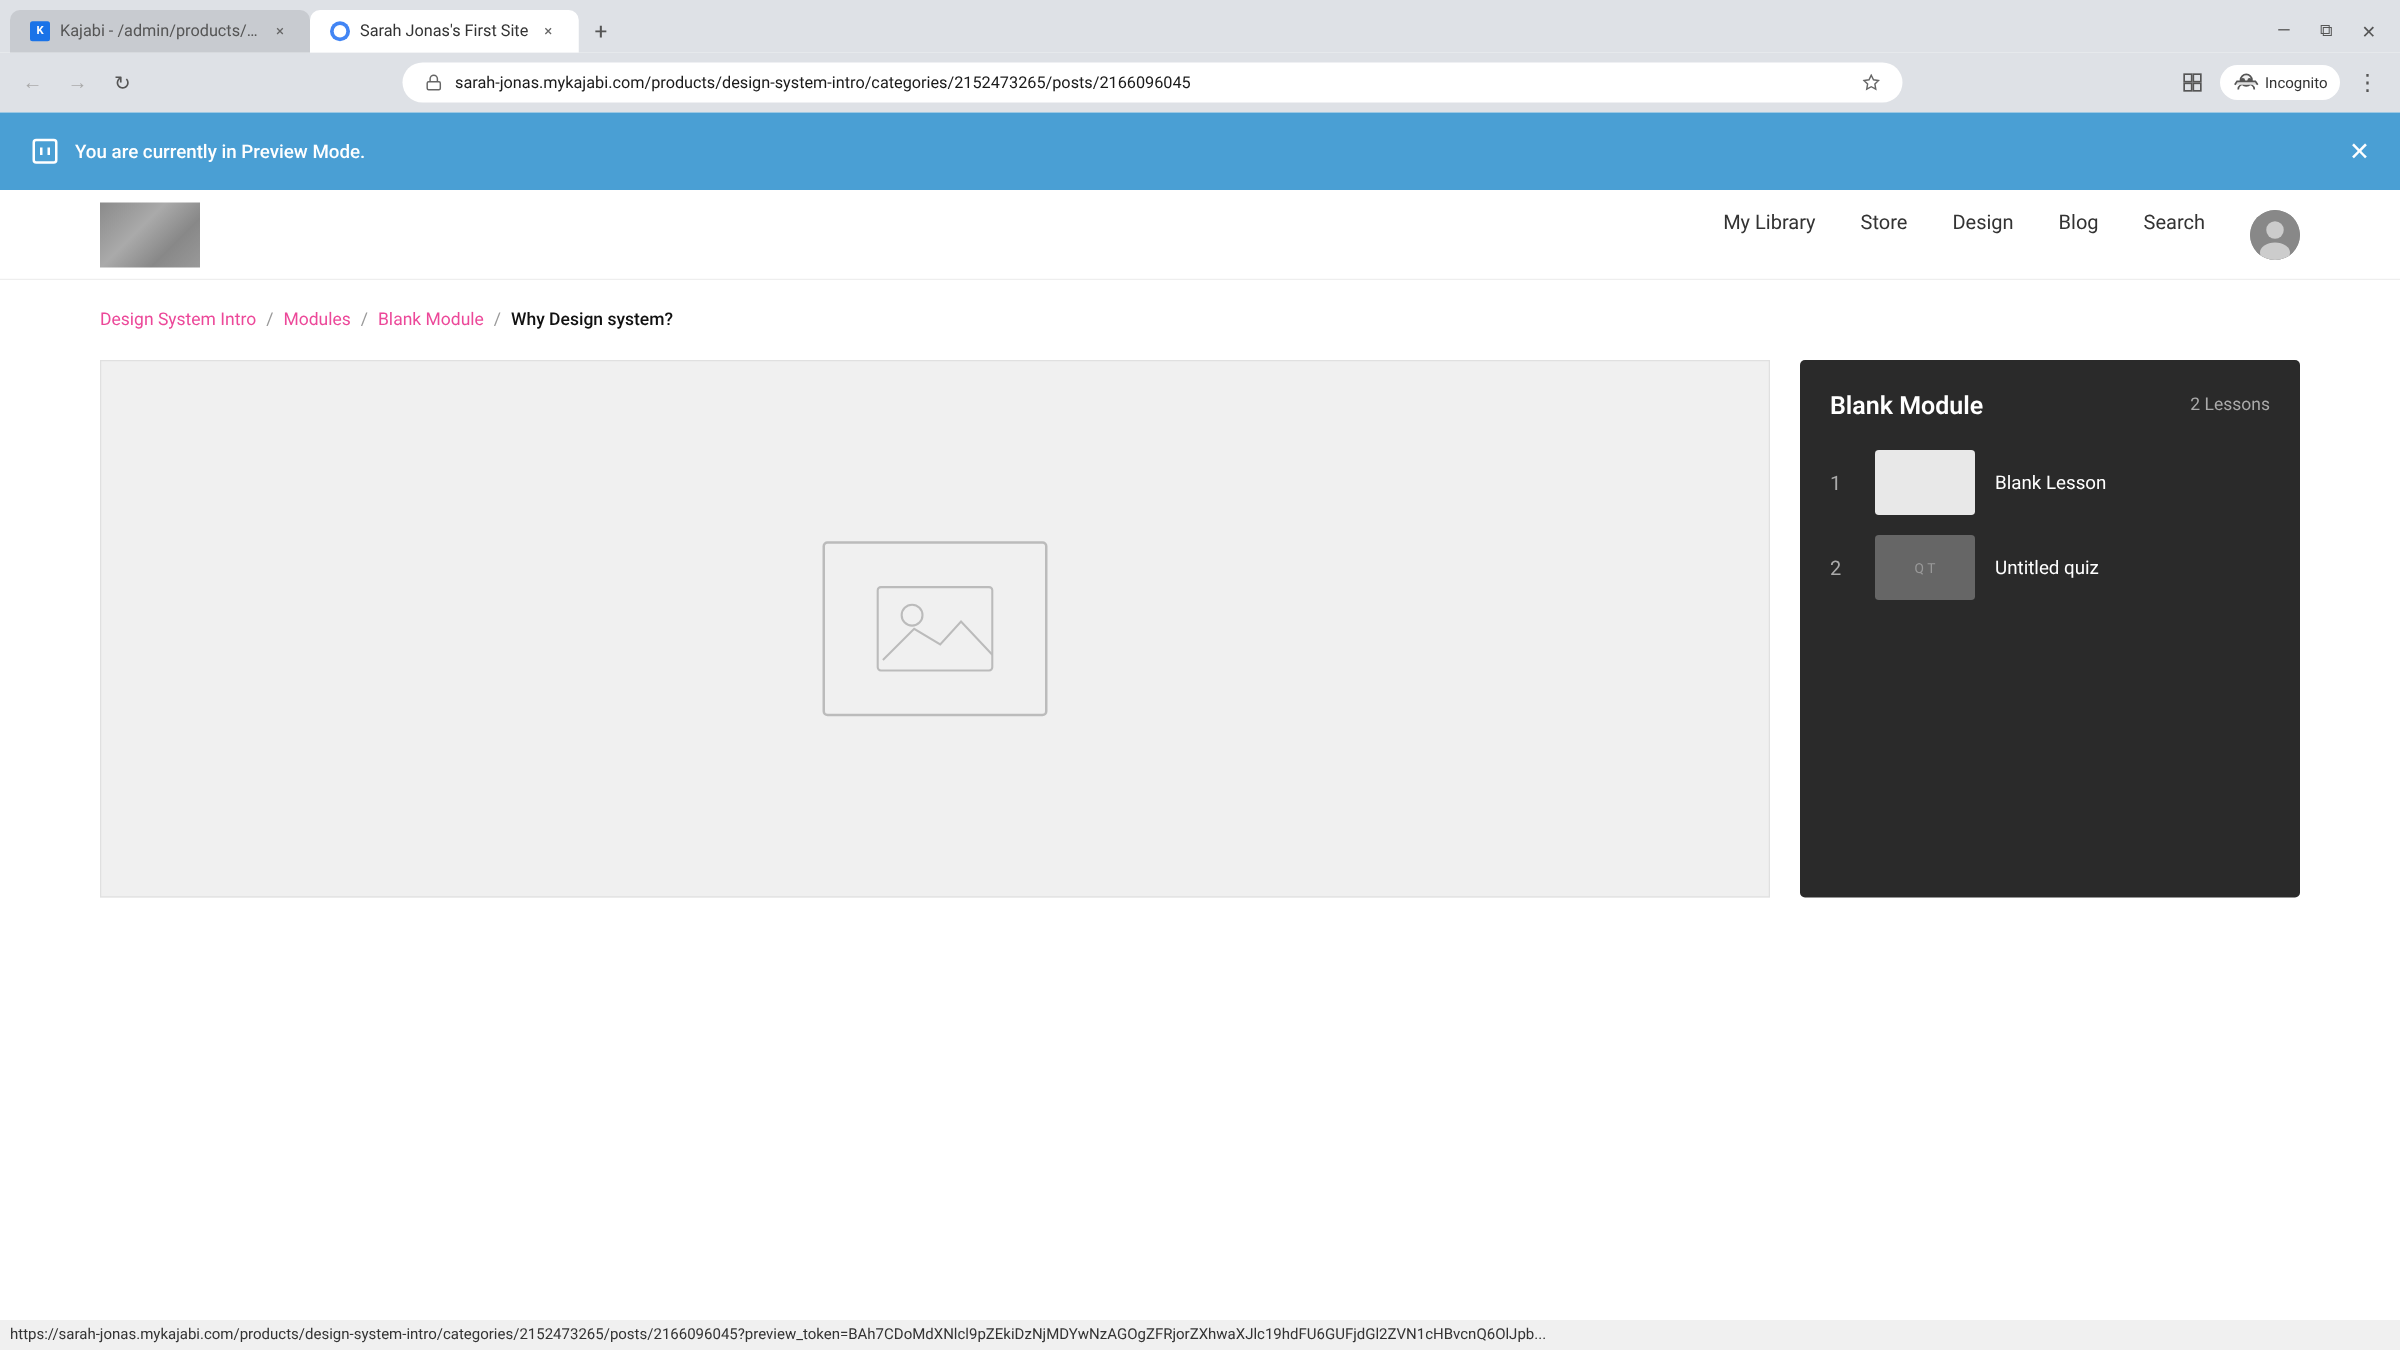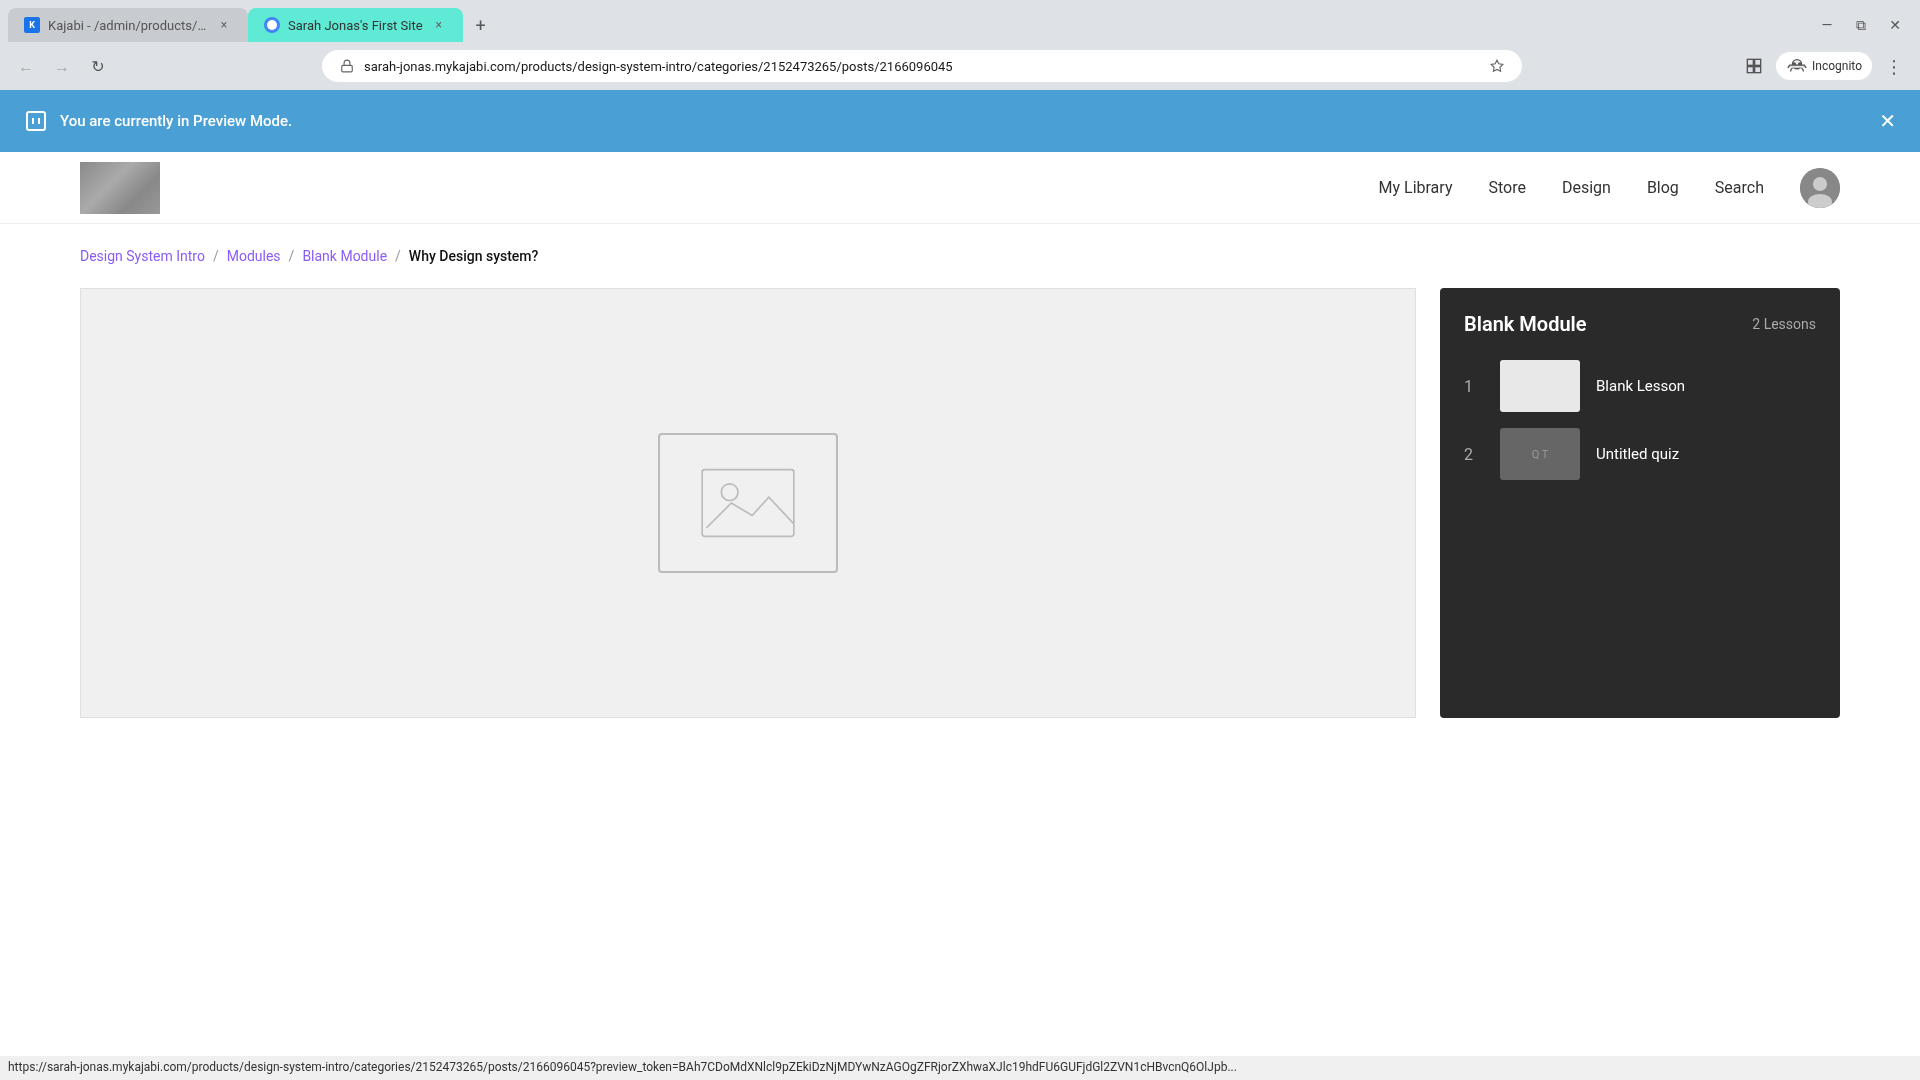--- a/index.html
+++ b/index.html
@@ -1,19 +1,19 @@
 <!DOCTYPE html>
 <html><head>
   <meta charset="utf-8">
   <style>
     * { margin: 0; padding: 0; box-sizing: border-box; }
     body { font-family: -apple-system, BlinkMacSystemFont, 'Segoe UI', Roboto, sans-serif; background: #fff; width: 1920px; min-height: 1080px; overflow-x: hidden; }
     .tab-bar { display: flex; align-items: center; padding: 8px 0 0 8px; gap: 0; background: #dee1e6; height: 42px; }
     .tab { display: flex; align-items: center; gap: 8px; padding: 0 16px; height: 34px; border-radius: 8px 8px 0 0; font-size: 13px; color: #333; min-width: 200px; max-width: 240px; cursor: pointer; }
-    .tab.active { background: #5eead4; justify-content: flex-end; }
+    .tab.active { background: #ffffff; justify-content: flex-end; }
     .tab.inactive { background: #c8cbd0; color: #555; }
     .tab-title { flex: 1; overflow: hidden; text-overflow: ellipsis; white-space: nowrap; }
     .tab-close { width: 16px; height: 16px; display: flex; align-items: center; justify-content: center; border-radius: 50%; font-size: 12px; color: #666; cursor: pointer; }
     .tab-new { width: 28px; height: 28px; display: flex; align-items: center; justify-content: center; border-radius: 50%; cursor: pointer; font-size: 18px; color: #555; margin-left: 4px; }
     .tab-controls { margin-left: auto; display: flex; align-items: center; gap: 8px; padding-right: 12px; }
     .tab-ctrl-btn { width: 26px; height: 26px; display: flex; align-items: center; justify-content: center; font-size: 14px; color: #555; cursor: pointer; }
 
     .address-bar-row { display: flex; align-items: center; gap: 8px; padding: 6px 12px; background: #dee1e6; height: 48px; }
     .nav-btn { width: 28px; height: 28px; display: flex; align-items: center; justify-content: center; border-radius: 50%; cursor: pointer; color: #555; font-size: 16px; }
     .nav-btn.disabled { color: #aaa; cursor: default; }
@@ -28,29 +28,29 @@
     
     .preview-banner { background: #4a9fd4; display: flex; align-items: center; justify-content: space-between; padding: 12px 24px; height: 62px; }
     .preview-banner-content { display: flex; align-items: center; gap: 12px; }
     .preview-icon { width: 24px; height: 24px; color: #fff; }
     .preview-text { color: #fff; font-size: 15px; font-weight: 500; }
     .preview-close { color: #fff; font-size: 20px; cursor: pointer; }
 
     
     .site-header { display: flex; align-items: center; justify-content: space-between; padding: 16px 80px; border-bottom: 1px solid #eee; height: 72px; background: #fff; }
     .site-logo-placeholder { width: 80px; height: 52px; background: linear-gradient(135deg, #999, #bbb); }
-    .site-nav { display: flex; align-items: center; gap: 36px; }
+    .site-nav { display: flex; align-items: flex-start; gap: 36px; }
     .nav-link { font-size: 16px; color: #333; text-decoration: none; cursor: pointer; }
     .nav-avatar { width: 40px; height: 40px; border-radius: 50%; background: #888; overflow: hidden; display: flex; align-items: center; justify-content: center; }
     .nav-avatar svg { width: 40px; height: 40px; }
 
     
     .main-content { padding: 24px 80px; }
     .breadcrumb { display: flex; align-items: center; gap: 8px; font-size: 14px; color: #555; margin-bottom: 24px; }
-    .breadcrumb-item { color: #8b5cf6; text-decoration: none; cursor: pointer; }
+    .breadcrumb-item { color: #ec4899; text-decoration: none; cursor: pointer; }
     .breadcrumb-separator { color: #999; }
     .breadcrumb-current { color: #111; font-weight: 500; }
 
     
     .content-area { display: flex; gap: 24px; align-items: flex-start; }
 
     
     .video-area { flex: 1; background: #f0f0f0; min-height: 430px; display: flex; align-items: center; justify-content: center; border: 1px solid #e0e0e0; }
     .image-placeholder { display: flex; flex-direction: column; align-items: center; justify-content: center; }
     .placeholder-box { width: 180px; height: 140px; border: 2px solid #bbb; border-radius: 4px; display: flex; align-items: center; justify-content: center; position: relative; }

